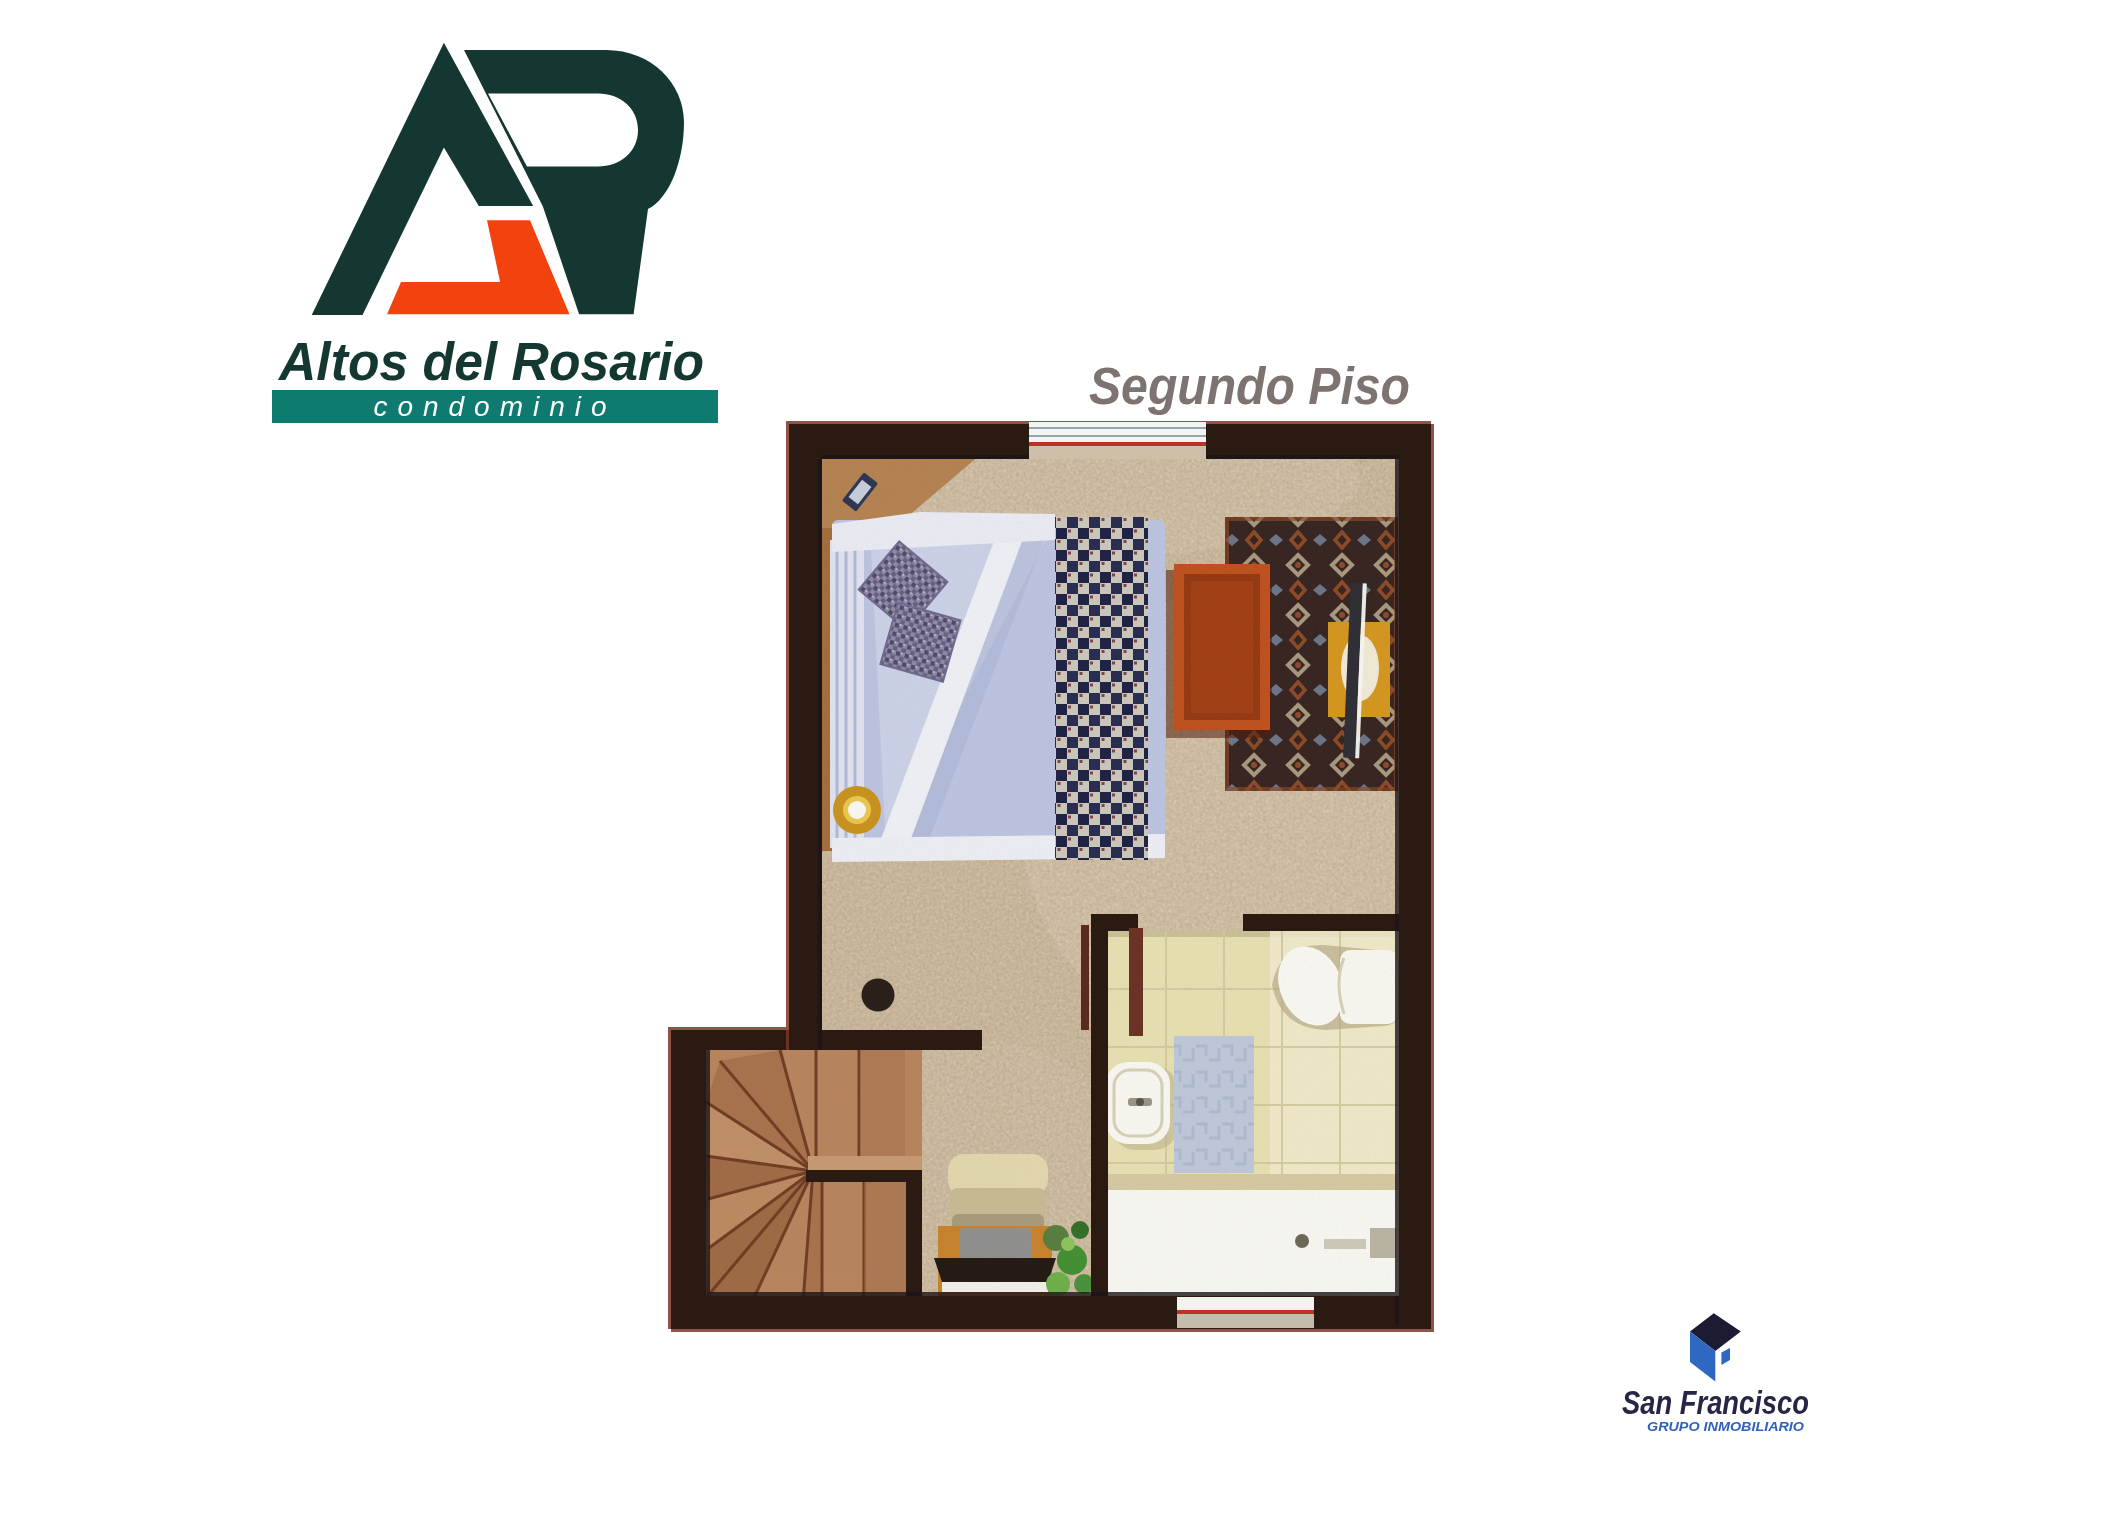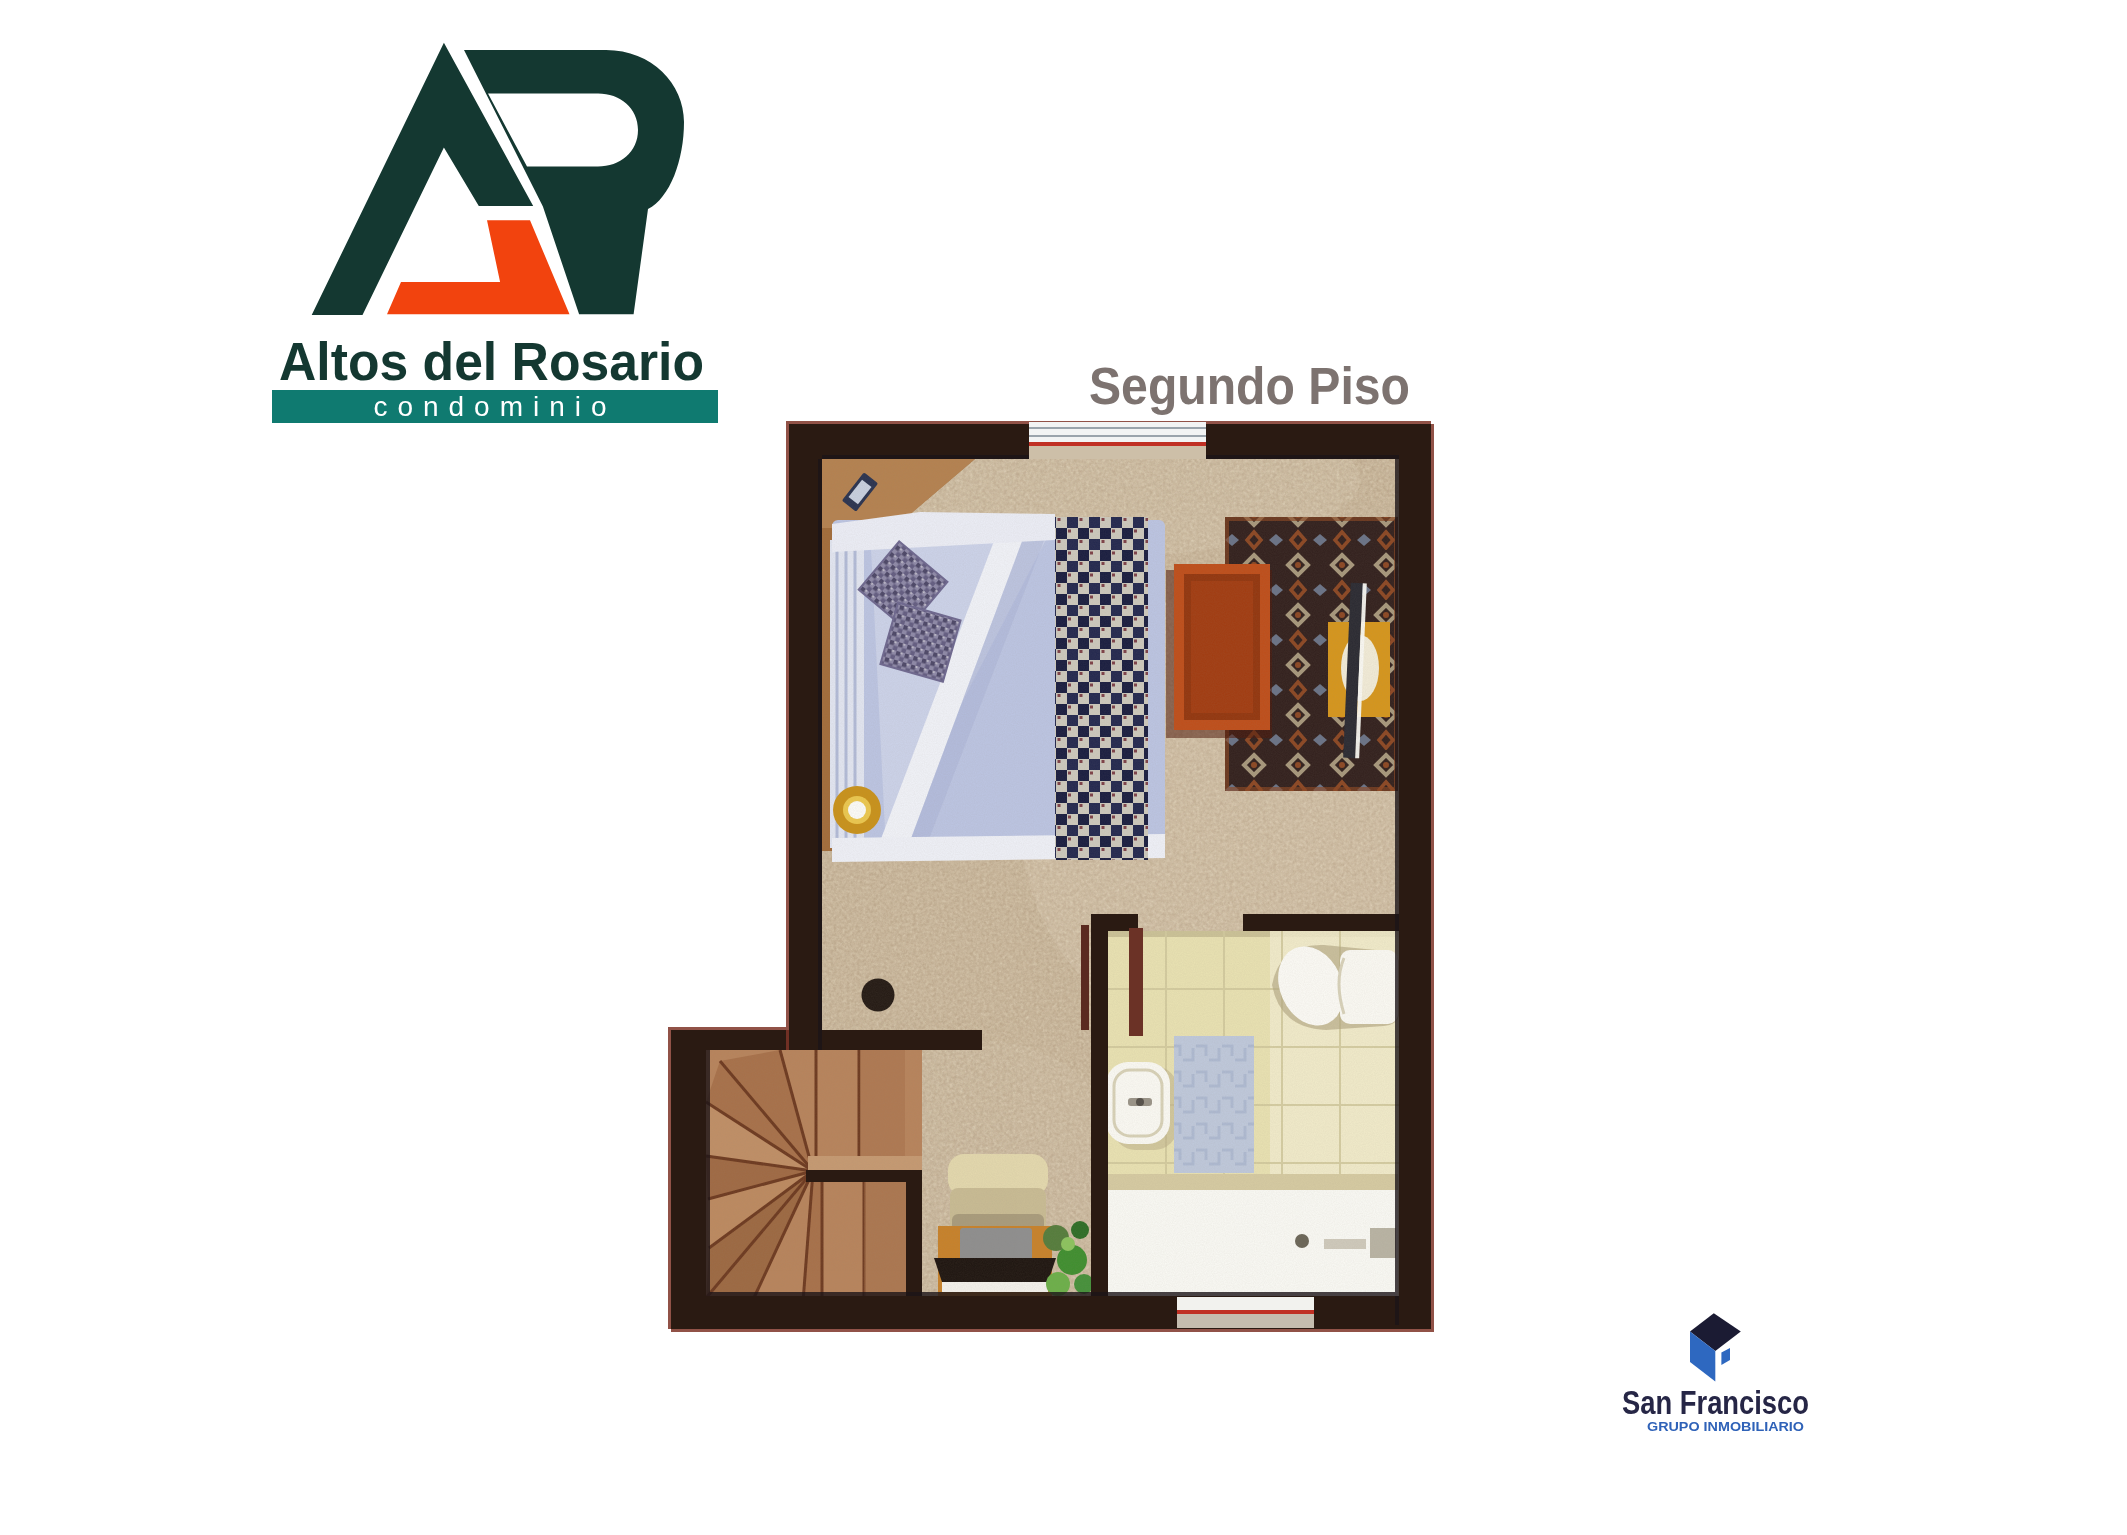--- a/index.html
+++ b/index.html
@@ -1,17 +1,17 @@
 <!DOCTYPE html>
 <html><head>
 <meta charset="utf-8">
 <style>
   html,body{margin:0;padding:0;background:#ffffff;}
   #page{position:relative;width:2127px;height:1535px;background:#a3a3a3;overflow:hidden;
-        font-family:"Liberation Sans", sans-serif;}
+        font-family:"Liberation Sans", sans-serif;font-style:italic;}
 </style>
 </head>
 <body>
 <div id="page">
 <svg width="2127" height="1535" viewBox="0 0 2127 1535" xmlns="http://www.w3.org/2000/svg">
 <defs>
 
   <filter id="speck" x="0" y="0" width="100%" height="100%">
     <feTurbulence type="fractalNoise" baseFrequency="0.38" numOctaves="3" seed="7" result="n"></feTurbulence>
     <feColorMatrix in="n" type="matrix" values="0 0 0 0 0.88  0 0 0 0 0.78  0 0 0 0 0.60  1.1 0.7 0 0 -0.15"></feColorMatrix>

